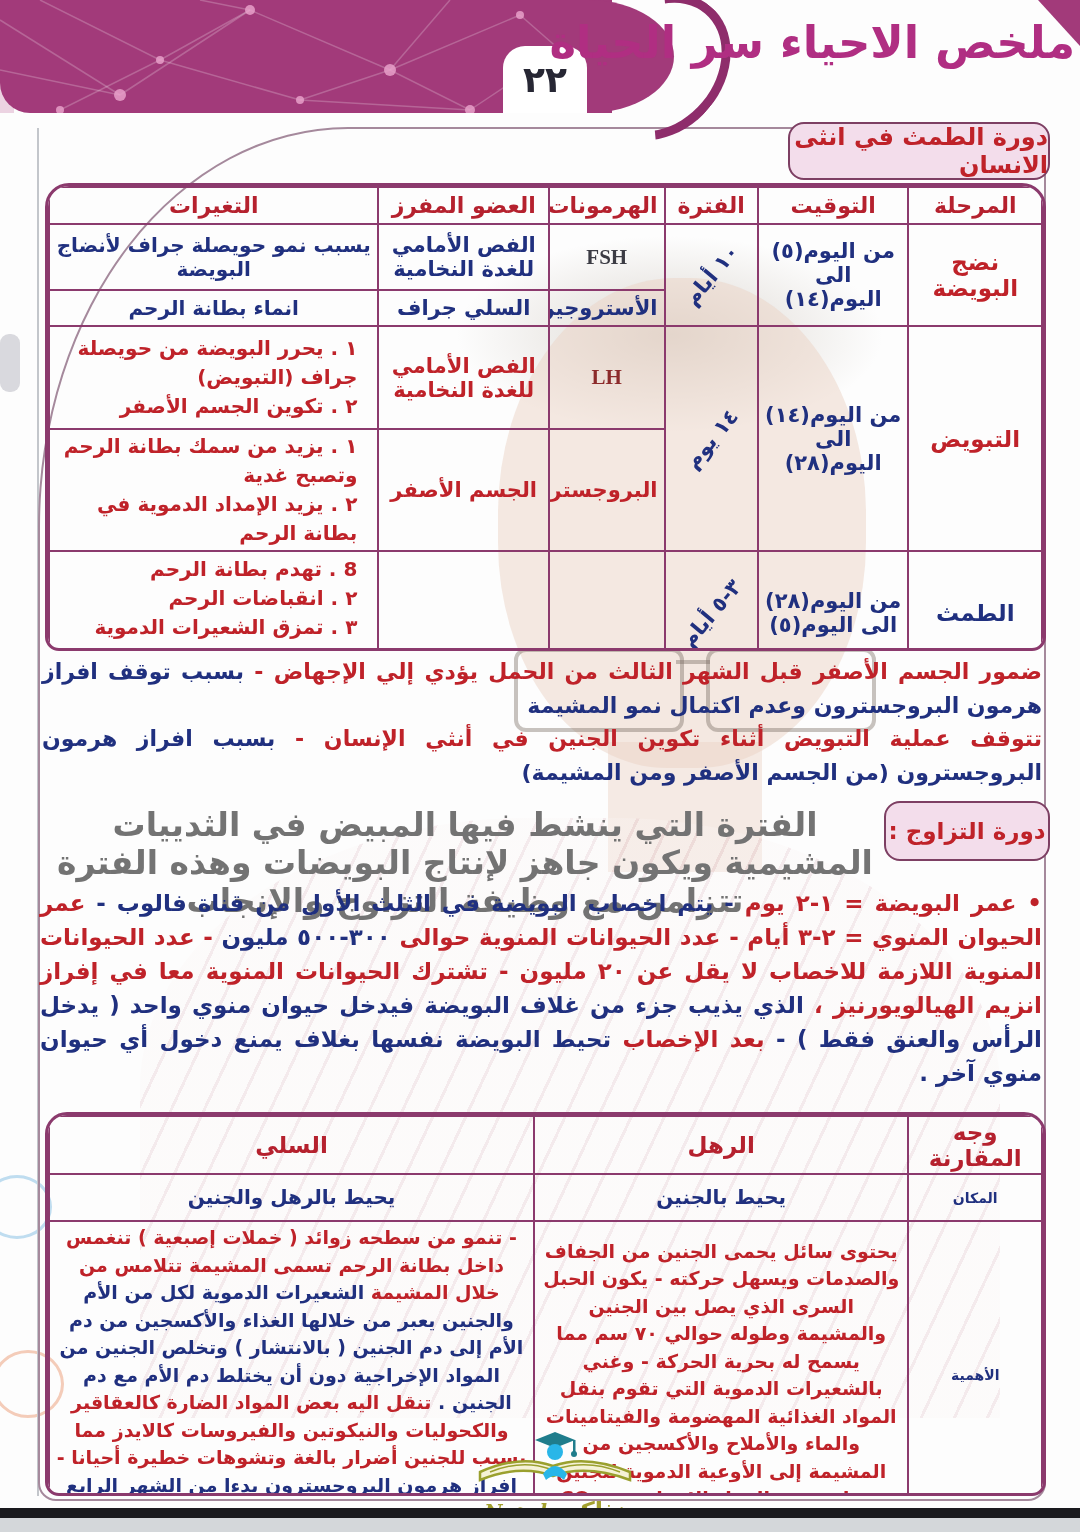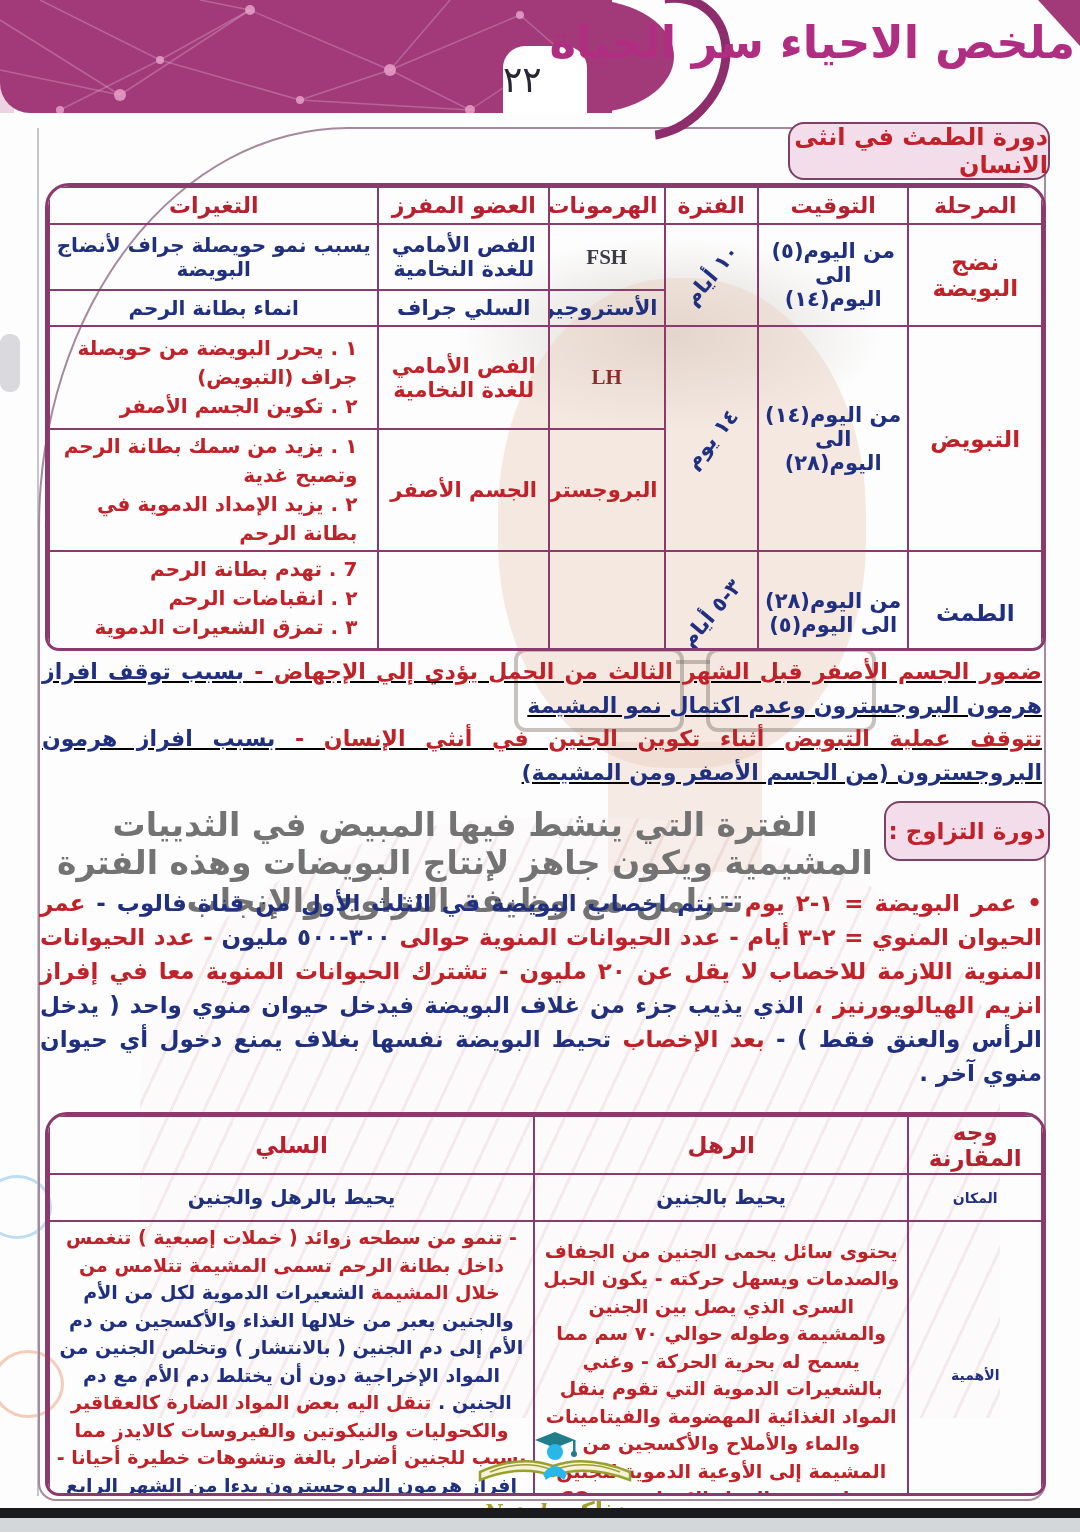--- a/index.html
+++ b/index.html
@@ -24,21 +24,21 @@
 
   
   .banner{left:0;top:0;width:612px;height:113px;background:#a23a7a;border-radius:0 0 0 30px;z-index:2;}
   .edge-strip{left:0;top:0;width:14px;height:113px;background:#ecd3e2;z-index:1;}
   .bulge{left:588px;top:0;width:86px;height:113px;background:#a23a7a;
          border-radius:0 100% 100% 0 / 0 50% 50% 0;z-index:2;}
   .arc{left:596px;top:-12px;width:110px;height:140px;border:9px solid #8e2d6b;border-radius:50%;
        border-left-color:transparent;border-bottom-color:transparent;transform:rotate(40deg);z-index:2;}
   .corner-tri{right:0;top:0;width:0;height:0;border-top:46px solid #a23a7a;border-left:42px solid transparent;z-index:2;}
   .page-tab{left:503px;top:46px;width:84px;height:67px;background:#fff;border-radius:22px 22px 0 0;
-            display:flex;align-items:center;justify-content:flex-end;font-size:36px;font-weight:normal;color:#272734;z-index:3;}
+            display:flex;align-items:center;justify-content:center;font-size:36px;font-weight:bold;color:#272734;z-index:3;}
   .main-title{left:655px;top:16px;width:420px;text-align:center;font-size:45px;font-weight:bold;
               color:#b02e82;z-index:3;white-space:nowrap;}
 
   
   .vline{left:37px;top:128px;width:2px;height:1368px;background:#c3c6cb;z-index:1;}
   .frame{left:38px;top:127px;width:1004px;height:1370px;border:2px solid #a5899c;
          border-radius:310px 18px 18px 18px / 400px 18px 18px 18px;z-index:1;}
   .scroll-thumb{left:0;top:334px;width:20px;height:58px;background:#d9d9de;border-radius:9px;z-index:2;}
 
   .pill{background:#f3ddeb;border:2px solid #7d3f63;border-radius:16px;color:#bf2229;font-weight:bold;
@@ -64,21 +64,21 @@
   .changes .line{display:block;text-align:right;padding-right:14px;line-height:29px;}
   .rot{transform:rotate(-50deg);white-space:nowrap;font-weight:bold;color:#20307f;font-size:21px;}
   .tbl2 th{font-size:23px;}
   .tbl2 .rowlabel{font-size:14px;color:#20307f;}
   .tbl2 td.body{font-size:20px;line-height:29px;}
   .imp-all{font-size:19px;line-height:27.5px;color:#bf2229;}
   .imp-amn{font-size:19px;line-height:27.5px;}
 
   
   .note{left:42px;top:0;width:1000px;font-size:22px;font-weight:bold;line-height:34px;
-        text-align:justify;z-index:3;text-decoration:underline;}
+        text-align:justify;z-index:3;}
   .seg-red{color:#bf2229;} .seg-blue{color:#20307f;}
   .note1{top:655px;} .note2{top:722px;}
   .mating-body{left:55px;top:806px;width:820px;font-size:33px;font-weight:bold;color:#737373;
                line-height:38px;text-align:center;z-index:3;}
   .bullet-note{left:40px;top:886px;width:1002px;font-size:23px;font-weight:bold;line-height:34px;
                text-align:justify;z-index:3;}
 
   
   .logo{left:455px;top:1428px;width:200px;text-align:center;z-index:4;}
   .logo-text{font-size:24px;font-weight:bold;color:#a3a02f;border-bottom:3px solid #a3a02f;
@@ -208,21 +208,21 @@
       </tr>
       <tr style="height:123px">
         <td class="stage blue">الطمث</td>
         <td class="timing">من اليوم(٢٨) الى اليوم(٥)</td>
         <td>
               <div class="rot">٣-٥ أيام</div>
             </td>
         <td class="hormone"></td>
         <td class="organ"></td>
         <td class="changes red">
-          <span class="line">7 . تهدم بطانة الرحم</span>
+          <span class="line">8 . تهدم بطانة الرحم</span>
           <span class="line">٢ . انقباضات الرحم</span>
           <span class="line">٣ . تمزق الشعيرات الدموية</span>
           <span class="line">٤ . خروج دم الحيض</span>
         </td>
       </tr>
     </tbody>
       </table>
   </div>
 
   <div class="abs note note1"><span class="seg-red">ضمور الجسم الأصفر قبل الشهر الثالث من الحمل يؤدي إلي الإجهاض - </span><span class="seg-blue">بسبب توقف افراز هرمون البروجسترون وعدم اكتمال نمو المشيمة</span></div>

